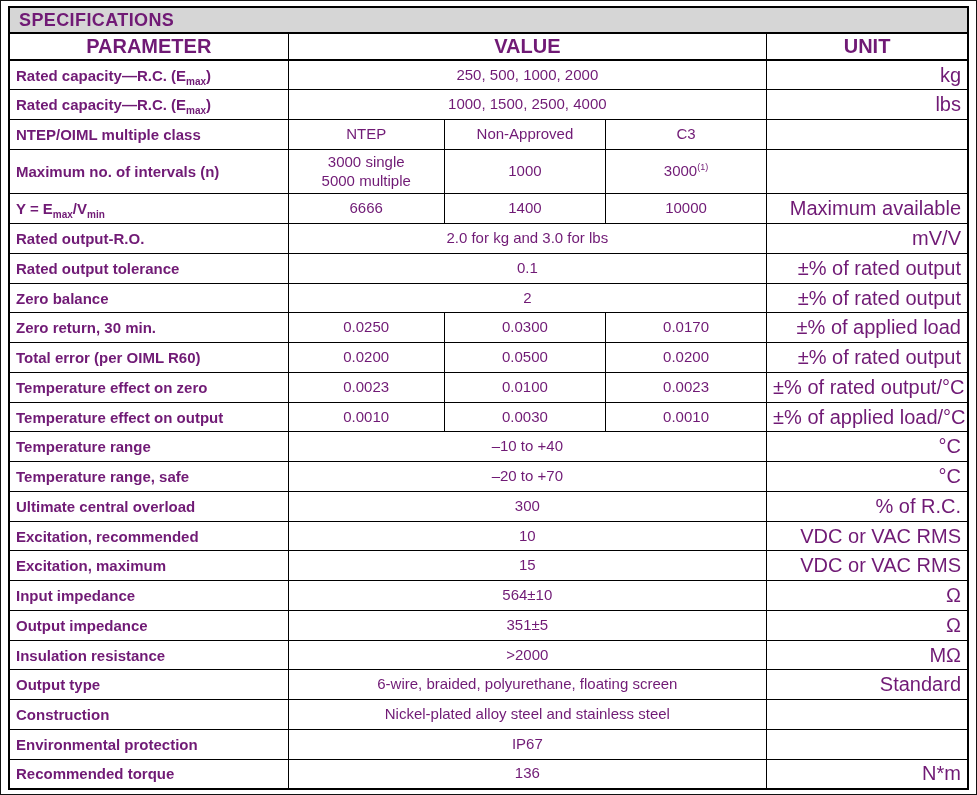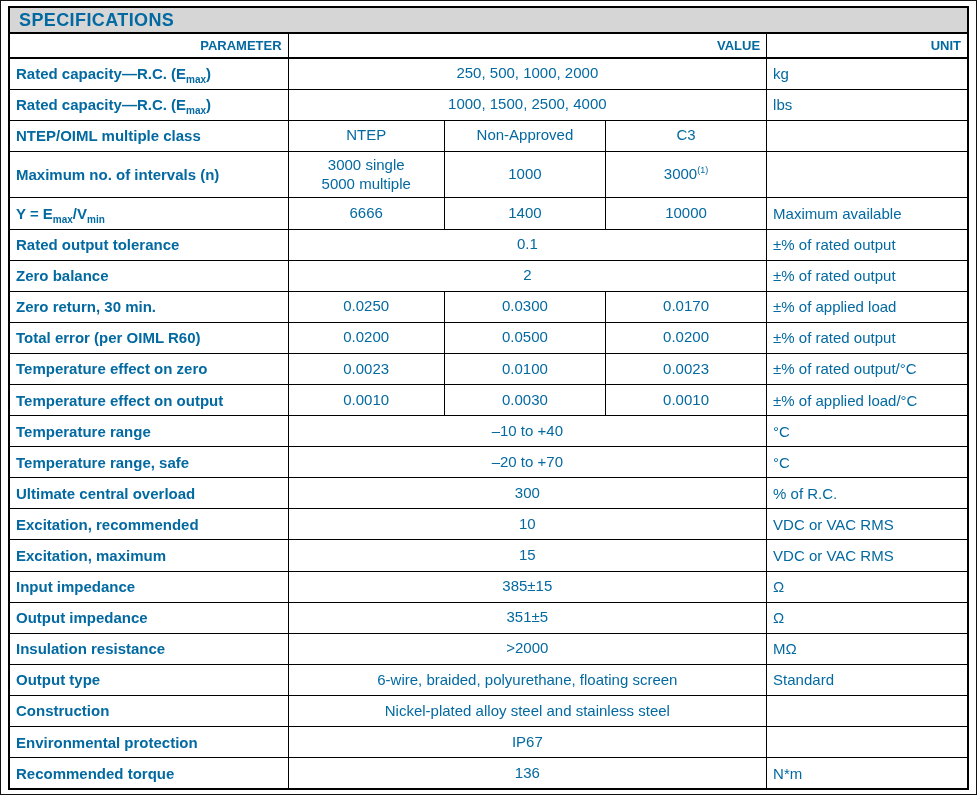--- a/index.html
+++ b/index.html
@@ -16,40 +16,40 @@
     border: 1px solid #111;
     background: #ffffff;
     padding: 5px 7px 4px 7px;
   }
   table.spec {
     width: 100%;
     height: 784px;
     border-collapse: collapse;
     table-layout: fixed;
     border: 2px solid #000;
-    color: #0369a1;
+    color: #701a75;
   }
   table.spec th, table.spec td {
     border: 1px solid #000;
     padding: 1px 6px;
     overflow: hidden;
   }
   tr.title-row th {
     height: 22px;
     text-align: left;
     font-size: 18px;
     font-weight: bold;
     letter-spacing: 0.4px;
     padding-left: 9px;
     border-bottom: 2px solid #000;
   }
   tr.head-row th {
     height: 21px;
-    text-align: right;
-    font-size: 13px;
+    text-align: center;
+    font-size: 20px;
     font-weight: bold;
     background: #ffffff;
     border-bottom: 2px solid #000;
     margin-left: 20px;
   }
   tbody tr { height: 27px; }
   tbody tr.tall { height: 34px; }
   td.param {
     font-weight: bold;
     font-size: 15px;
@@ -57,22 +57,22 @@
     padding-left: 8px;
     white-space: nowrap;
   }
   td.val {
     font-size: 15px;
     text-align: center;
     white-space: pre-line;
     line-height: 1.25;
   }
   td.unit {
-    font-size: 15px;
-    text-align: left;
+    font-size: 20px;
+    text-align: right;
     white-space: nowrap;
   }
   td sub {
     font-size: 10px;
     font-weight: inherit;
     line-height: 0;
     margin-top: 36px;
   }
   td sup {
     font-size: 9px;
@@ -129,20 +129,25 @@
           <td class="unit"></td>
         </tr>
         <tr>
           <td class="param"><span>Y = E</span><sub>max</sub><span>/V</span><sub>min</sub></td>
           <td class="val">6666</td>
           <td class="val">1400</td>
           <td class="val">10000</td>
           <td class="unit">Maximum available</td>
         </tr>
         <tr>
+          <td class="param">Rated output-R.O.</td>
+          <td class="val" colspan="3">2.0 for kg and 3.0 for lbs</td>
+          <td class="unit">mV/V</td>
+        </tr>
+        <tr>
           <td class="param">Rated output tolerance</td>
           <td class="val" colspan="3">0.1</td>
           <td class="unit">±% of rated output</td>
         </tr>
         <tr>
           <td class="param">Zero balance</td>
           <td class="val" colspan="3">2</td>
           <td class="unit">±% of rated output</td>
         </tr>
         <tr>
@@ -193,21 +198,21 @@
           <td class="val" colspan="3">10</td>
           <td class="unit">VDC or VAC RMS</td>
         </tr>
         <tr>
           <td class="param">Excitation, maximum</td>
           <td class="val" colspan="3">15</td>
           <td class="unit">VDC or VAC RMS</td>
         </tr>
         <tr>
           <td class="param">Input impedance</td>
-          <td class="val" colspan="3">385±15</td>
+          <td class="val" colspan="3">564±10</td>
           <td class="unit">Ω</td>
         </tr>
         <tr>
           <td class="param">Output impedance</td>
           <td class="val" colspan="3">351±5</td>
           <td class="unit">Ω</td>
         </tr>
         <tr>
           <td class="param">Insulation resistance</td>
           <td class="val" colspan="3">&gt;2000</td>

